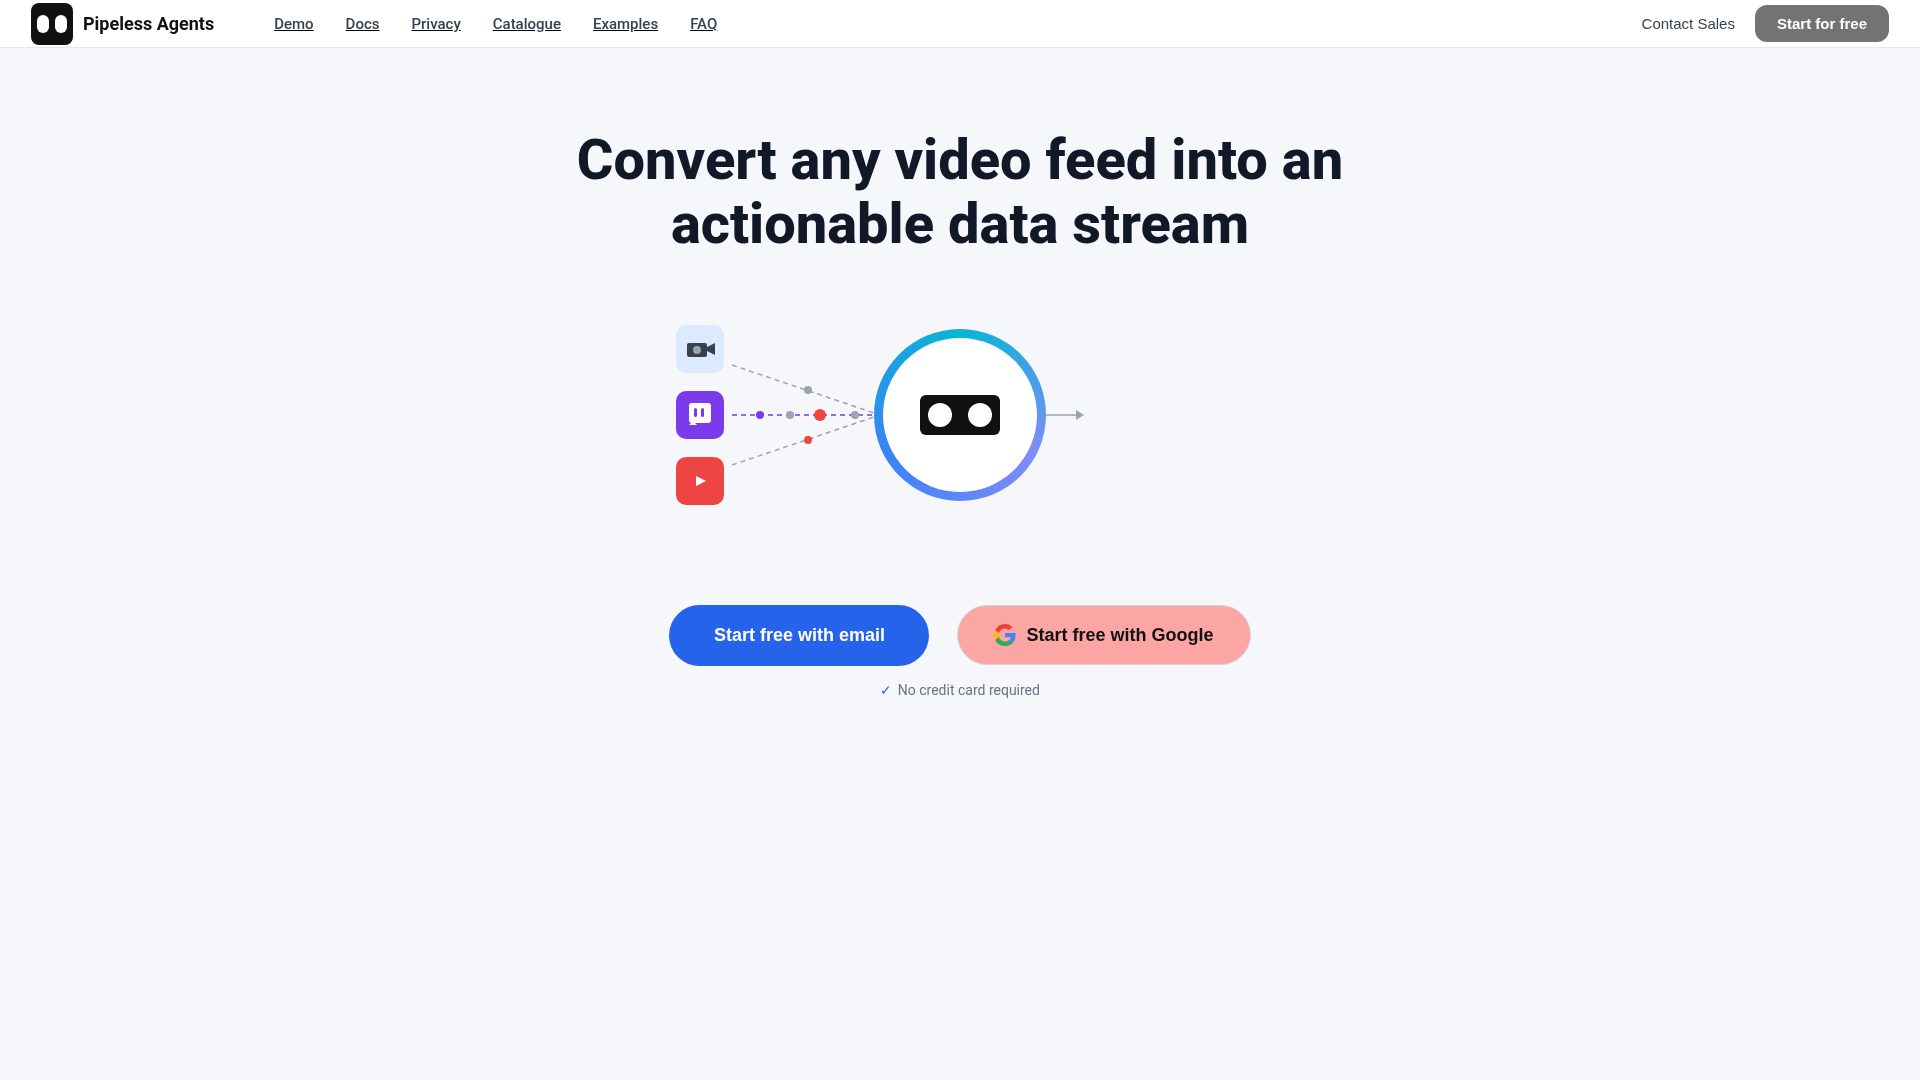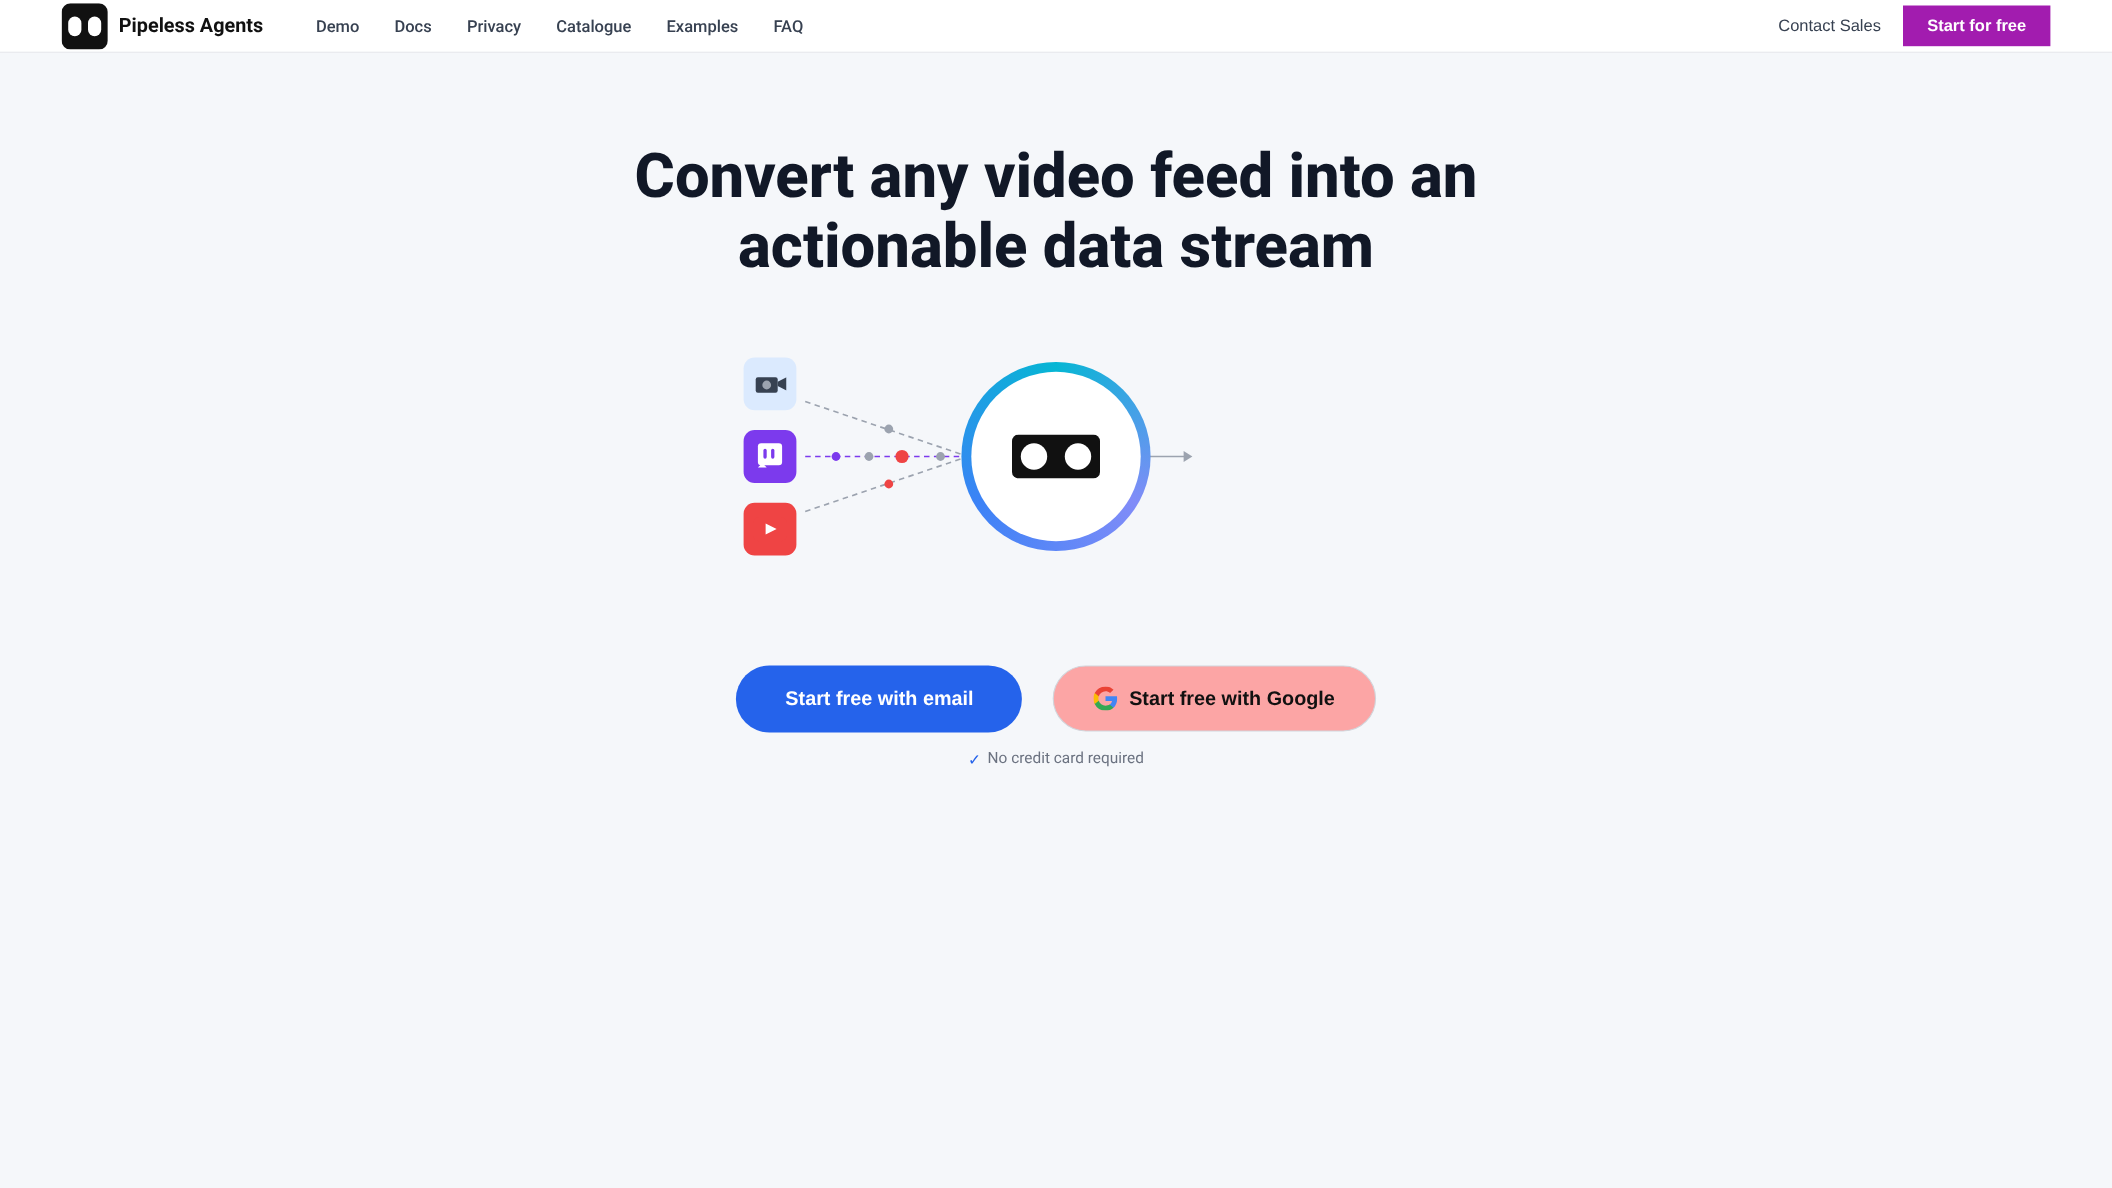--- a/index.html
+++ b/index.html
@@ -10,21 +10,21 @@
       width: 1920px;
     }
 
     
     nav {
       background: #ffffff;
       border-bottom: 1px solid #e5e7eb;
       height: 48px;
       display: flex;
       align-items: center;
-      padding: 0 56px;
+      padding: 0 31px;
       position: sticky;
       top: 0;
       z-index: 100;
     }
     .nav-logo {
       display: flex;
       align-items: center;
       gap: 10px;
       text-decoration: none;
       color: #111;
@@ -34,22 +34,23 @@
       height: 42px;
     }
     .nav-brand {
       font-size: 18px;
       font-weight: 700;
       color: #111;
     }
     .nav-links {
       display: flex;
       gap: 32px;
-      margin-left: 48px;
+      margin-left: 60px;
       list-style: none;
+      text-decoration: underline;
     }
     .nav-links a {
       text-decoration: none;
       color: #374151;
       font-size: 15px;
       font-weight: 500;
     }
     .nav-right {
       margin-left: auto;
       display: flex;
@@ -58,25 +59,25 @@
     }
     .btn-contact {
       background: none;
       border: none;
       font-size: 15px;
       font-weight: 500;
       color: #374151;
       cursor: pointer;
     }
     .btn-start-nav {
-      background: #a21caf;
+      background: #737373;
       color: #fff;
       border: none;
       padding: 10px 22px;
-      border-radius: 0;
+      border-radius: 12px;
       font-size: 15px;
       font-weight: 600;
       cursor: pointer;
     }
 
     
     .hero {
       display: flex;
       flex-direction: column;
       align-items: center;

